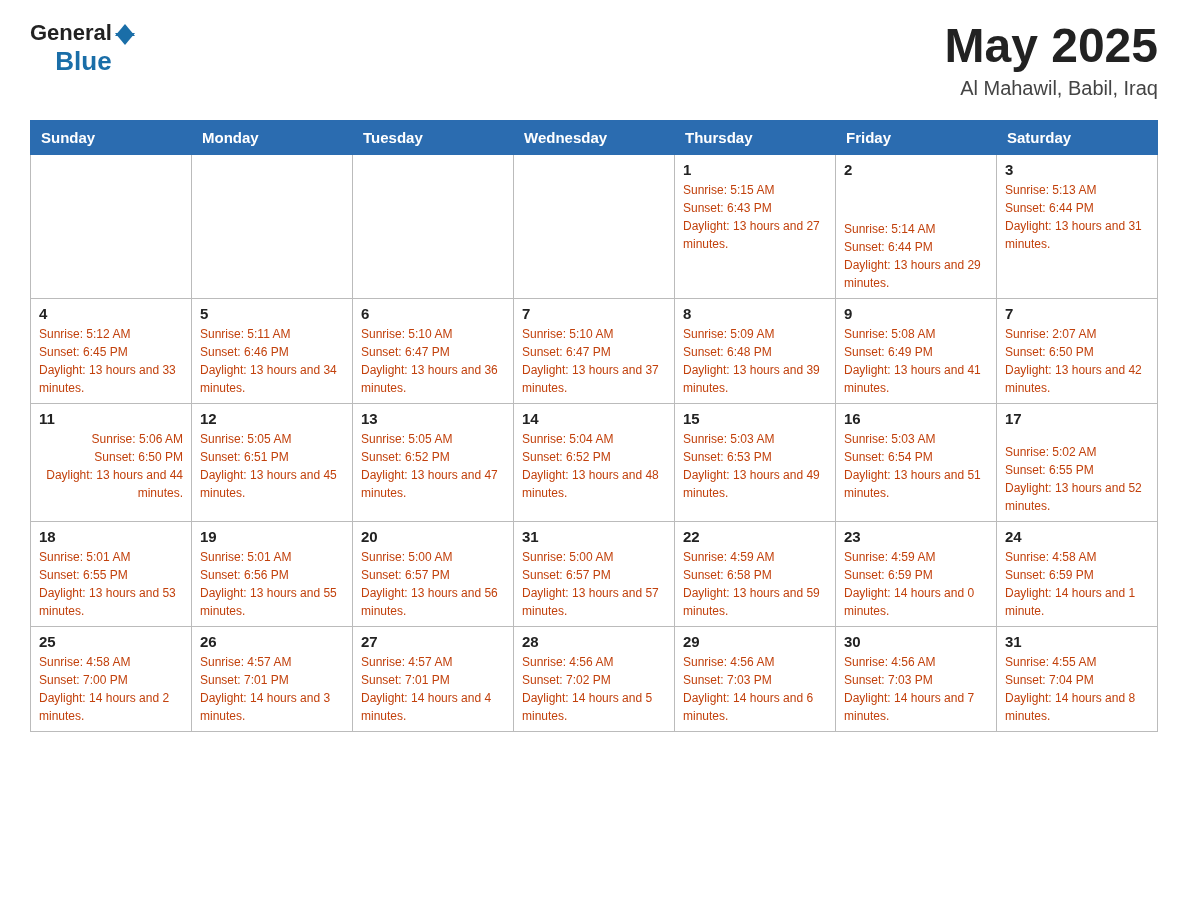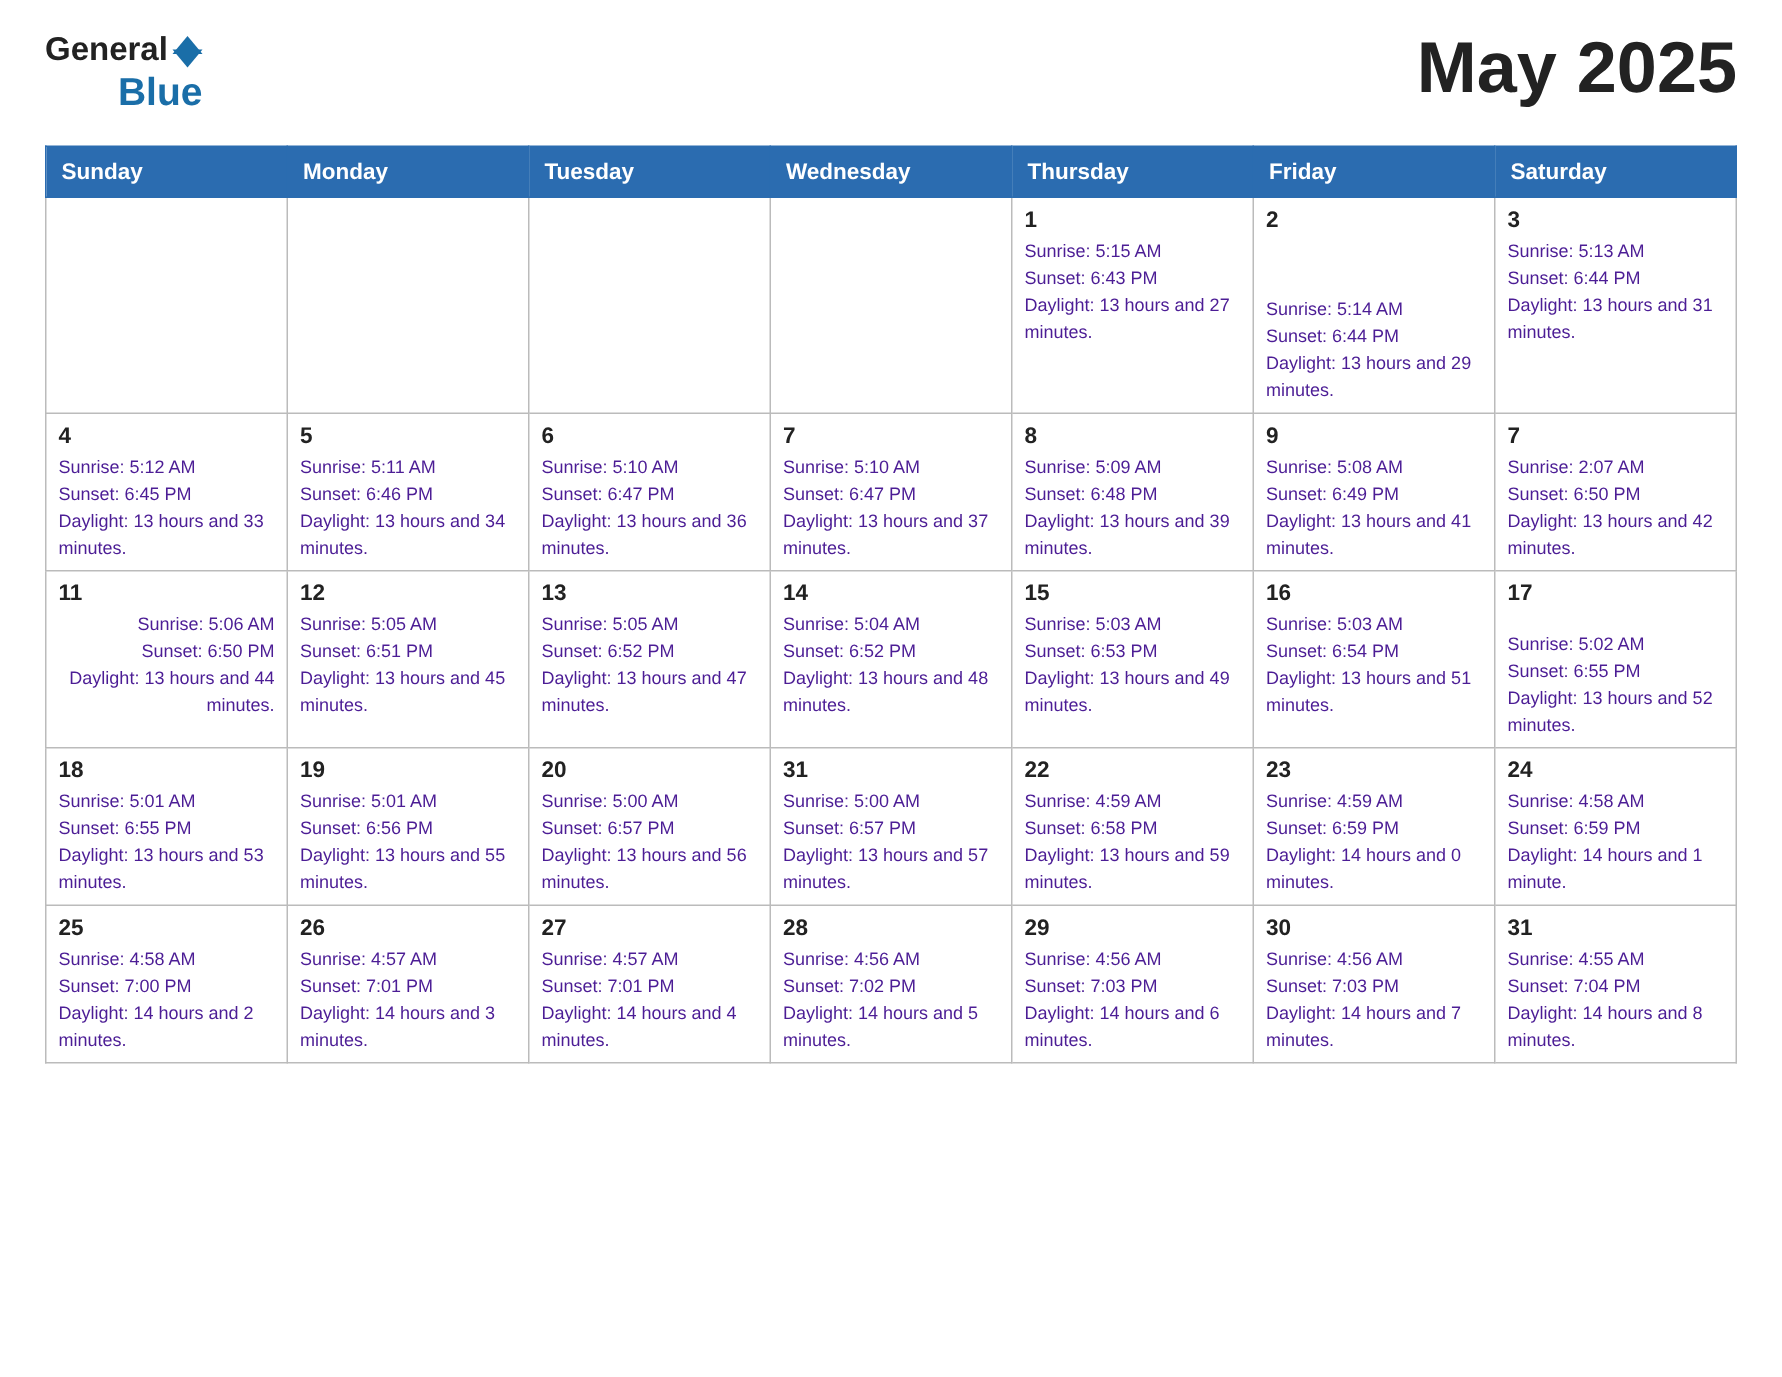--- a/index.html
+++ b/index.html
@@ -70,50 +70,51 @@
       color: #333;
     }
     .day-number {
       font-size: 15px;
       font-weight: bold;
       color: #222;
       margin-bottom: 3px;
     }
     .day-info {
       font-size: 12px;
-      color: #4c1d95;
+      color: #c2410c;
       line-height: 1.5;
     }
     .empty-cell {
       background: #fff;
     }
     .row-separator td {
       border-top: 2px solid #555;
     }
   </style>
 </head>
 <body>
 
 <div class="header">
   <div class="logo">
-    <div style="display:flex; flex-direction:column; align-items:flex-end;">
+    <div style="display:flex; flex-direction:column; align-items:center;">
       <div style="display:flex; align-items:center;">
         <span class="logo-text-general">General</span>
         <div style="display:flex; flex-direction:column; align-items:center; margin-left:3px; margin-top:2px;">
           <div style="width:0;height:0;border-left:10px solid transparent;border-right:10px solid transparent;border-bottom:12px solid #1a6ea8;"></div>
           <div style="width:0;height:0;border-left:10px solid transparent;border-right:10px solid transparent;border-top:12px solid #1a6ea8;margin-top:-3px;"></div>
         </div>
       </div>
       <div style="margin-left: 2px;">
         <span class="logo-blue">Blue</span>
       </div>
     </div>
   </div>
   <div class="title-block">
     <h1>May 2025</h1>
+    <h2>Al Mahawil, Babil, Iraq</h2>
   </div>
 </div>
 
 <table class="calendar">
   <thead>
     <tr>
     <th>Sunday</th>
         <th>Monday</th>
         <th>Tuesday</th>
         <th>Wednesday</th>

